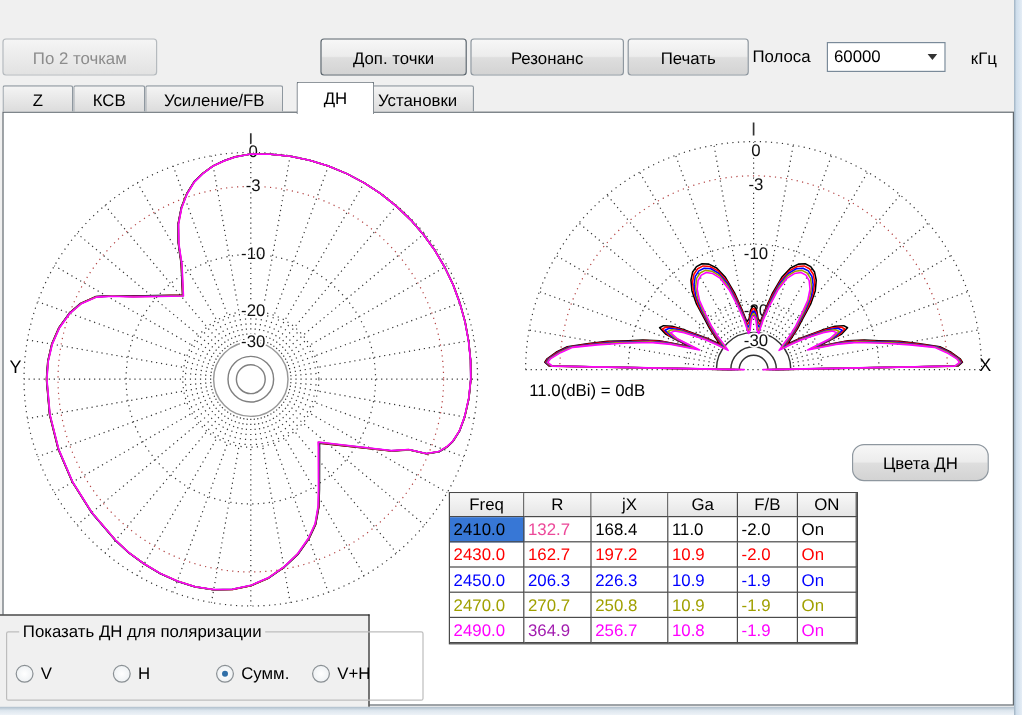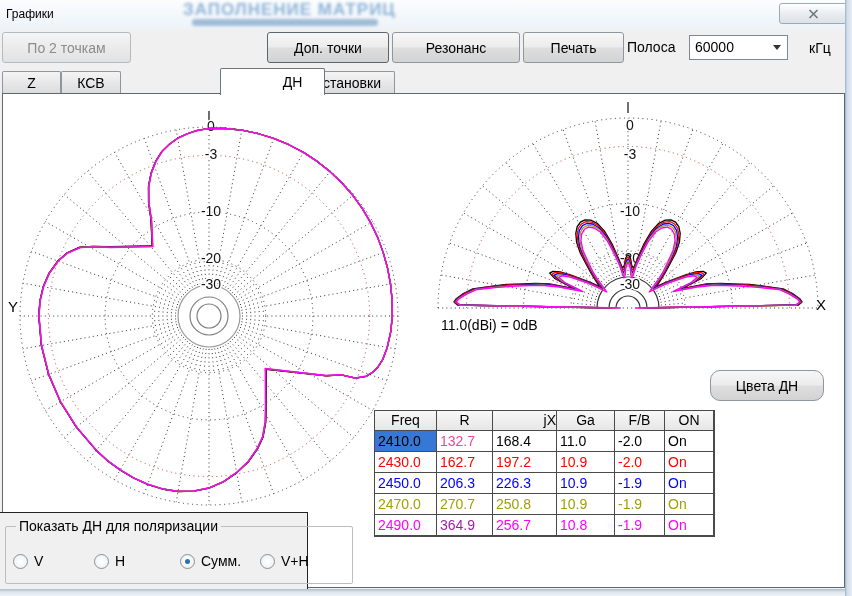--- a/index.html
+++ b/index.html
@@ -69,30 +69,20 @@
   .edge-right{position:absolute;left:845px;top:0;width:7px;height:596px;
     background:linear-gradient(90deg,#9fb2c2,#cfdeec 30%,#e6eef6);z-index:7;}
   .edge-bottom{position:absolute;left:0;top:589px;width:845px;height:7px;
     background:linear-gradient(#aebecb,#dde6ee 45%,#eef3f8);z-index:7;}
 </style>
 </head>
 <body>
 
 <div id="stage">
 
-  <div class="titlebar">
-    <div class="bg-blur-text">ЗАПОЛНЕНИЕ МАТРИЦ</div>
-    <div class="bg-blur-bar"></div>
-    <div class="title-label">Графики</div>
-    <div class="close-btn">
-      <svg width="11" height="10" viewBox="0 0 11 10">
-        <path d="M1.5 1 L9.5 9 M9.5 1 L1.5 9" stroke="#6b7680" stroke-width="1.6" fill="none"></path>
-      </svg>
-    </div>
-  </div>
 
   <div class="btn disabled" style="left:2px;top:32px;width:127px;">
       <span>По 2 точкам</span>
     </div>
   <div class="btn strong" style="left:267px;top:32px;width:120px;">
       <span>Доп. точки</span>
     </div>
   <div class="btn" style="left:392px;top:32px;width:126px;">
       <span>Резонанс</span>
     </div>
@@ -106,21 +96,24 @@
     <span class="combo-arrow"></span>
   </div>
   <div class="unit-label">кГц</div>
 
   <div class="tab" style="left:2px;width:57px;">
       <span>Z</span>
     </div>
   <div class="tab" style="left:61px;width:58px;justify-content:center;">
       <span>КСВ</span>
     </div>
-  <div class="tab active" style="left:220px;width:63px;padding-left:40px;">
+  <div class="tab" style="left:121px;width:113px;">
+      <span>Усиление/FB</span>
+    </div>
+  <div class="tab active" style="left:247px;width:63px;">
       <span>ДН</span>
     </div>
   <div class="tab" style="left:301px;width:92px;">
       <span>Установки</span>
     </div>
 
   <div class="panel"></div>
   <svg id="charts" width="842" height="493">
       <line x1="206" y1="189" x2="206" y2="33" stroke="#333" stroke-width="1" stroke-dasharray="1 3.2" fill="none"></line>
       <line x1="208.87613951067272" y1="189.1255749629724" x2="210.9678773366165" y2="165.2169022087705" stroke="#333" stroke-width="1" stroke-dasharray="1 3.2" fill="none"></line>
@@ -273,21 +266,21 @@
   <div class="chart-note">11.0(dBi) = 0dB</div>
 
   <div class="btn colors-btn" style="position:absolute;">
     <span>Цвета ДН</span>
   </div>
 
   <div class="tbl" id="freq-table">
       <div class="tbl-row tbl-head">
         <div class="tbl-cell" style="width: 62px;">Freq</div>
         <div class="tbl-cell" style="width: 56px;">R</div>
-        <div class="tbl-cell" style="width: 64px; text-align: right;">jX</div>
+        <div class="tbl-cell" style="width: 64px;">jX</div>
         <div class="tbl-cell" style="width: 58px;">Ga</div>
         <div class="tbl-cell" style="width: 50px;">F/B</div>
         <div class="tbl-cell" style="width: 49px;">ON</div>
       </div>
       <div class="tbl-row">
         <div class="tbl-cell sel" style="width: 62px; color: rgb(0, 0, 0);">2410.0</div>
         <div class="tbl-cell" style="width: 56px; color: #ec4899;">132.7</div>
         <div class="tbl-cell" style="width: 64px; color: rgb(0, 0, 0);">168.4</div>
         <div class="tbl-cell" style="width: 58px; color: rgb(0, 0, 0);">11.0</div>
         <div class="tbl-cell" style="width: 50px; color: rgb(0, 0, 0);">-2.0</div>

